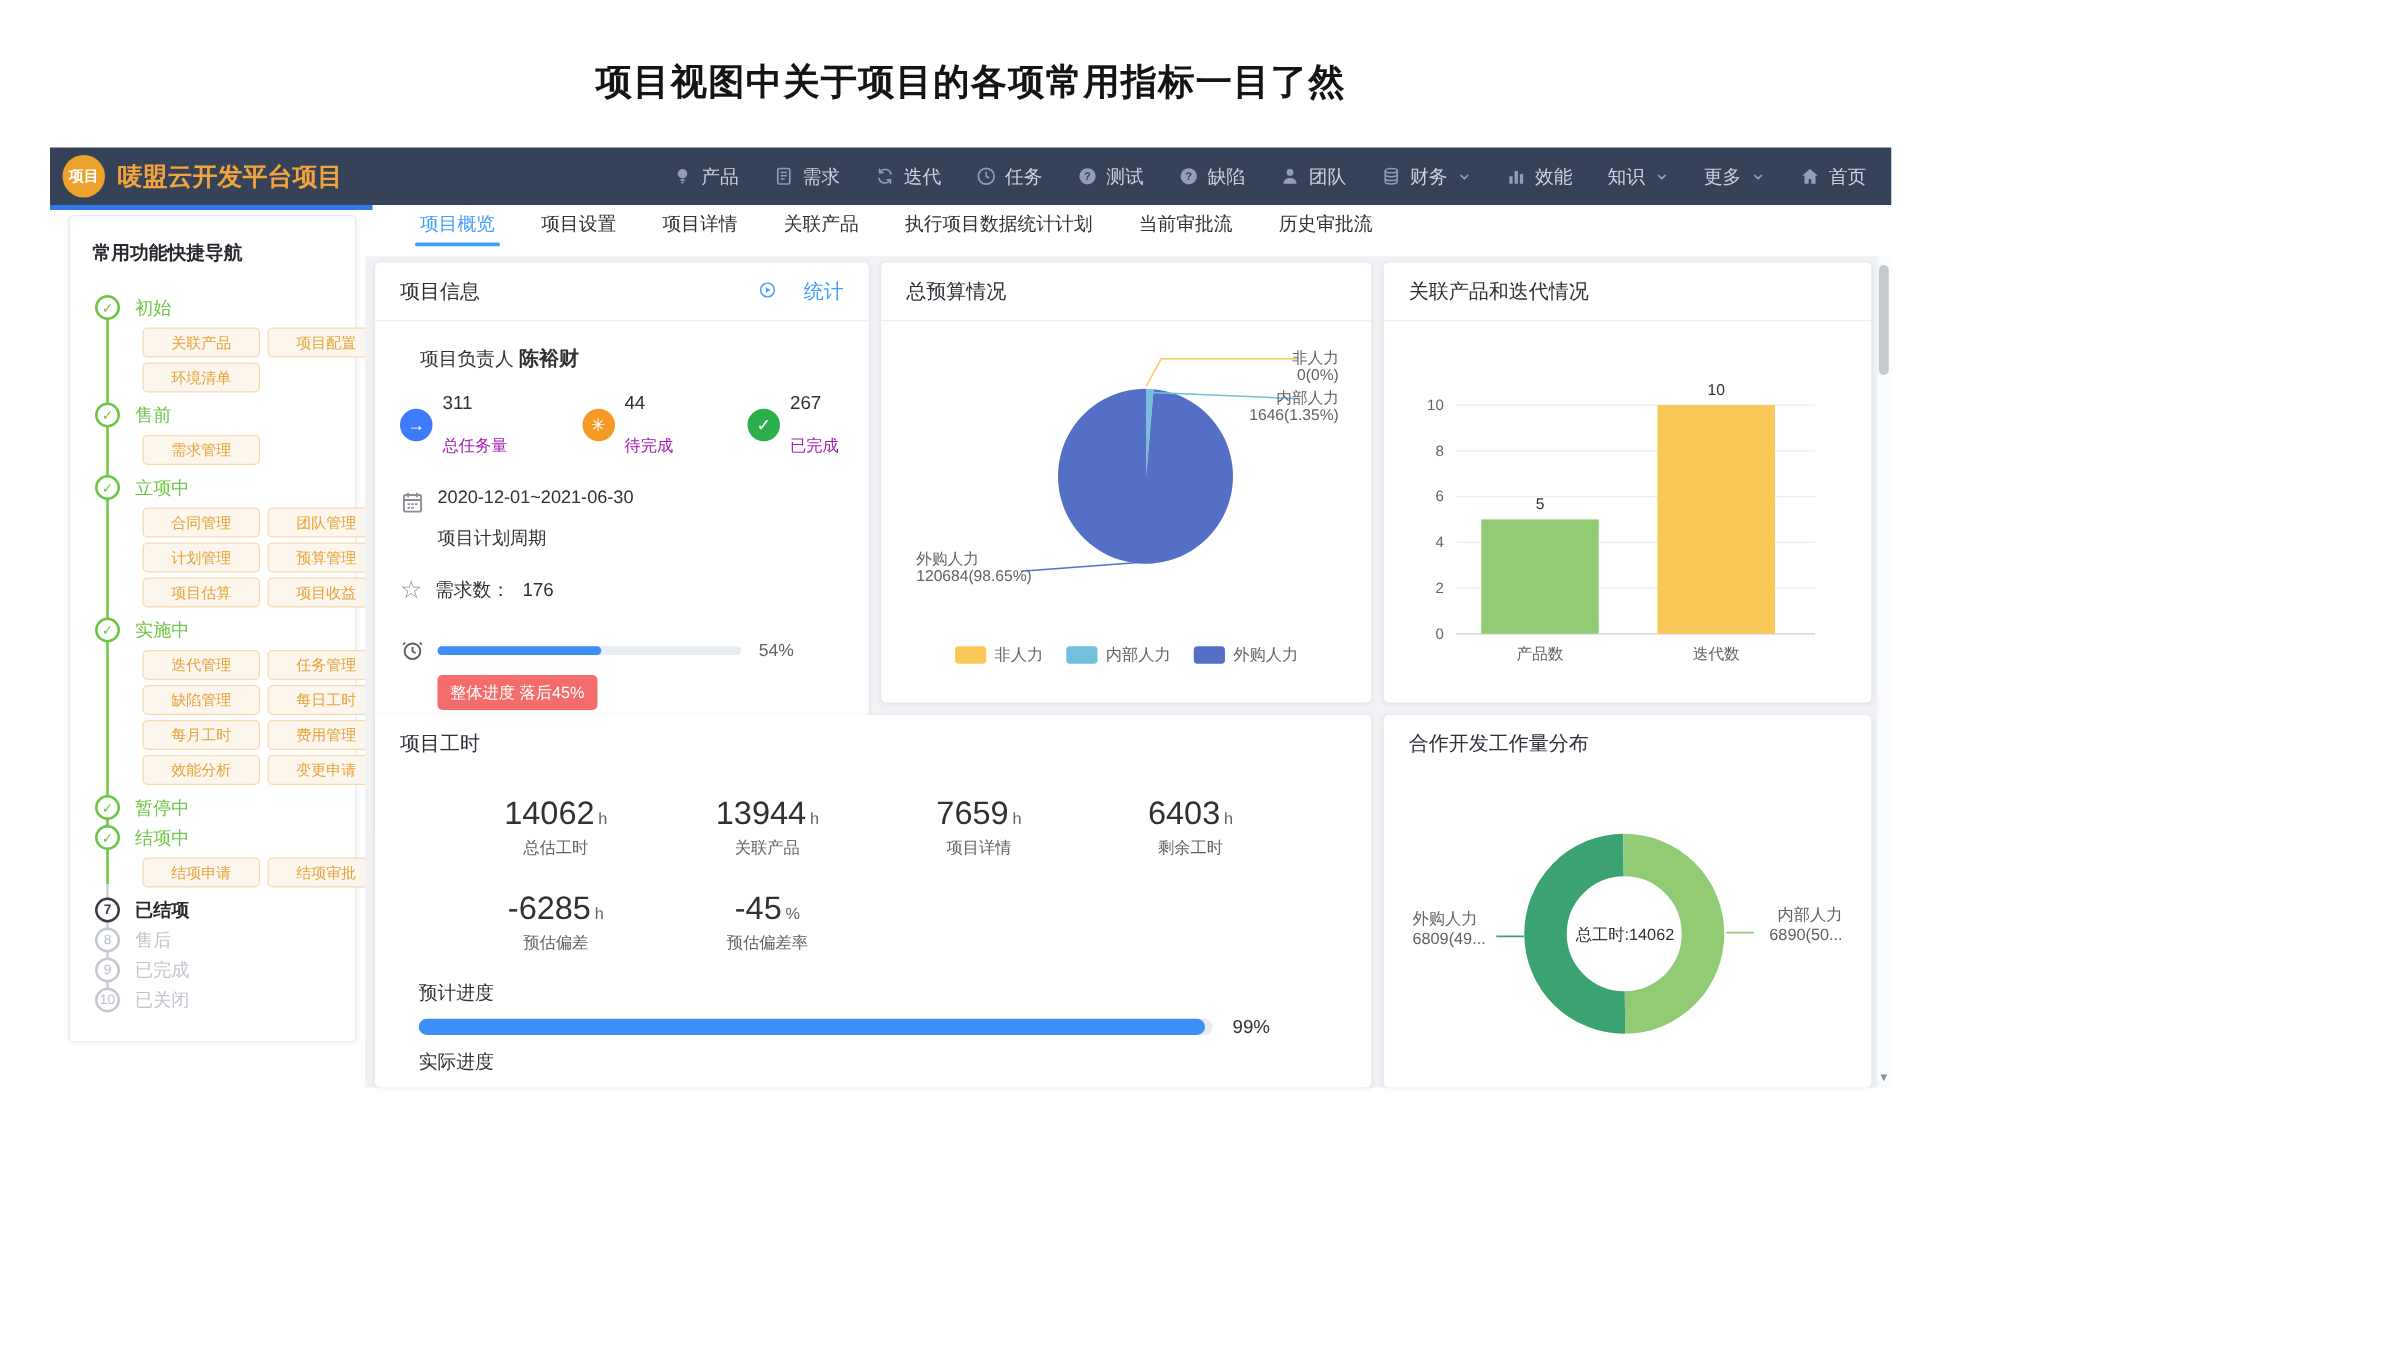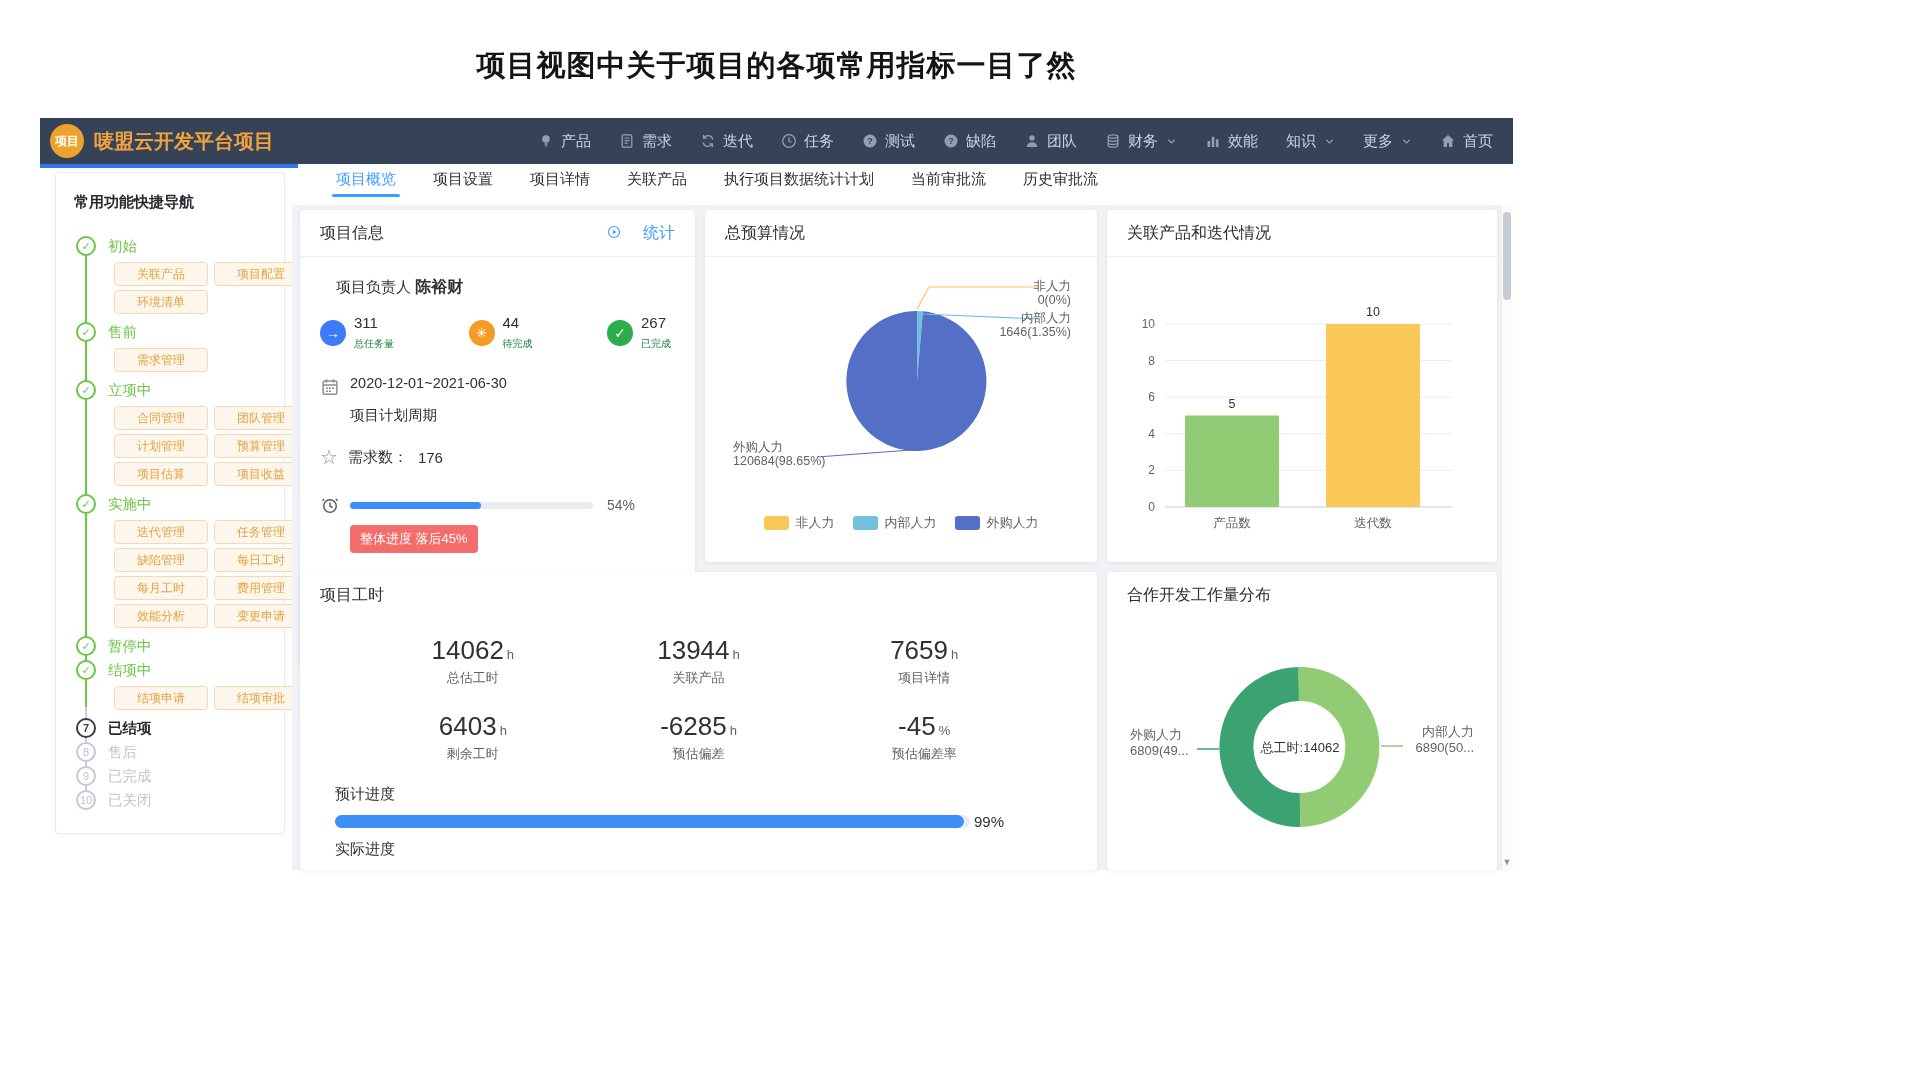--- a/index.html
+++ b/index.html
@@ -73,21 +73,21 @@
 
   
   .info-body{padding:16px 20px}
   .owner{font-size:15px;color:#303133;margin:4px 16px 16px}
   .owner b{font-size:16px}
   .info-stats{display:flex;justify-content:space-between;padding-right:4px;margin-bottom:24px}
   .istat{display:flex;align-items:center;gap:8px}
   .istat-ico{width:26px;height:26px;border-radius:50%;color:#fff;font-size:14px;
     display:flex;align-items:center;justify-content:center;flex:none}
   .istat-val{font-size:15px;color:#303133}
-  .istat-lab{font-size:10px;color:#15803d;margin-top:6px}
+  .istat-lab{font-size:13px;color:#a21caf;margin-top:17px}
   .period{display:flex;gap:10px;margin-bottom:22px;color:#303133}
   .period-ico{width:20px;height:20px;color:#8a8f99;margin-top:2px;flex:none}
   .period-ico svg{width:20px;height:20px}
   .period-line1,.period-line2{font-size:14.5px}
   .period-line2{margin-top:15px}
   .demand{display:flex;align-items:center;gap:10px;font-size:15px;margin-bottom:28px}
   .star{font-size:20px;color:#8a8f99;line-height:1}
   .prog-row{display:flex;align-items:center;gap:10px}
   .alarm{width:20px;height:20px;color:#5a5e66;flex:none}
   .alarm svg{width:20px;height:20px}
@@ -96,31 +96,31 @@
   .ppct{font-size:14px;color:#606266;margin-left:4px}
   .alert-badge{display:inline-block;margin:10px 0 0 30px;background:var(--danger,#f56c6c);
     color:#fff;font-size:13px;padding:5px 10px;border-radius:4px}
 
   
   .legend{display:flex;justify-content:center;gap:18px;margin-top:8px}
   .lg{display:flex;align-items:center;gap:7px;font-size:13px;color:#606266}
   .lg .sw{width:25px;height:14px;border-radius:3px}
 
   
-  .metrics{display:grid;grid-template-columns:1fr 1fr 1fr;row-gap:24px;padding:16px 60px 0}
+  .metrics{display:grid;grid-template-columns:1fr 1fr 1fr 1fr;row-gap:24px;padding:16px 60px 0}
   .metric{text-align:center}
   .m-val{font-size:26px;color:#303133}
   .m-unit{font-size:13px;color:#606266;margin-left:3px}
   .m-lab{font-size:13px;color:#606266;margin-top:3px}
   .hprog{padding:12px 0 0 35px}
   .hp-label{font-size:15px;margin:10px 0 9px;color:#303133}
   .hp-row{display:flex;align-items:center}
   .hp-track{width:635px;height:13px;border-radius:7px;background:#e9edf2}
   .hp-fill{height:100%;border-radius:7px}
-  .hp-pct{font-size:15px;color:#303133;margin-left:4px}
+  .hp-pct{font-size:15px;color:#303133;margin-left:16px}
 
   
   .vscroll{position:absolute;left:1501px;top:205px;width:12px;height:665px;background:#fafbfc;border-left:1px solid #eeeeee}
   .vthumb{position:absolute;left:1503px;top:212px;width:8px;height:88px;border-radius:4px;background:#c6cad1;cursor:pointer}
   .varrow{position:absolute;left:1501px;top:855px;width:12px;height:15px;color:#8a8f99;font-size:9px;
     text-align:center;line-height:15px;cursor:pointer}
 </style>
 </head>
 <body>
 

